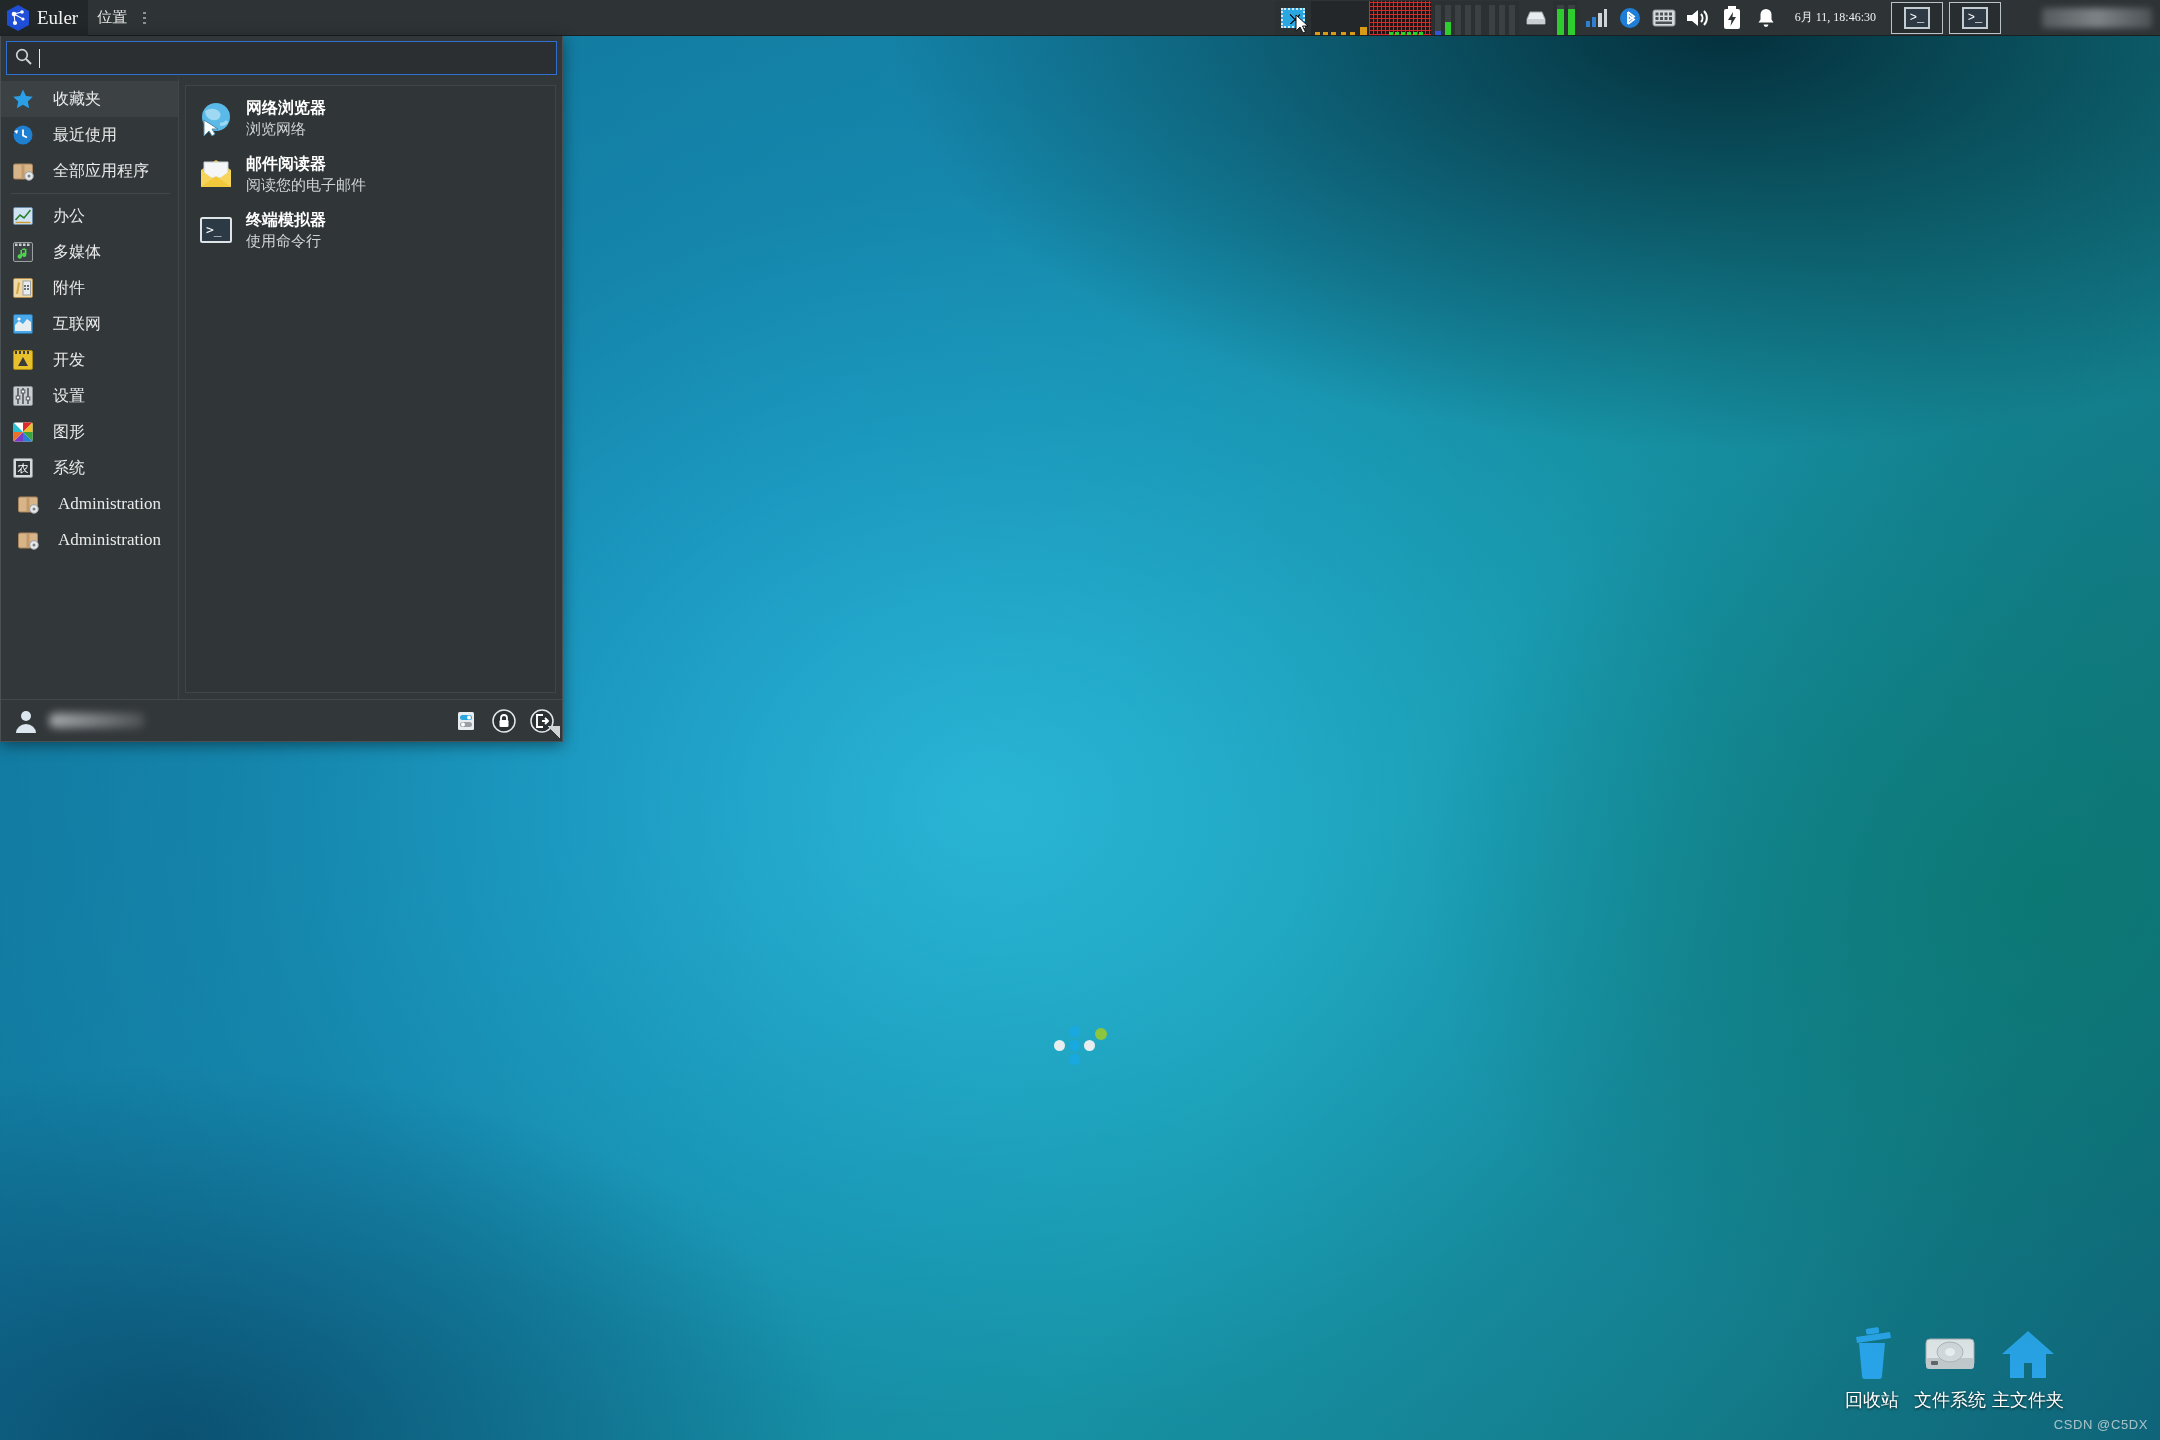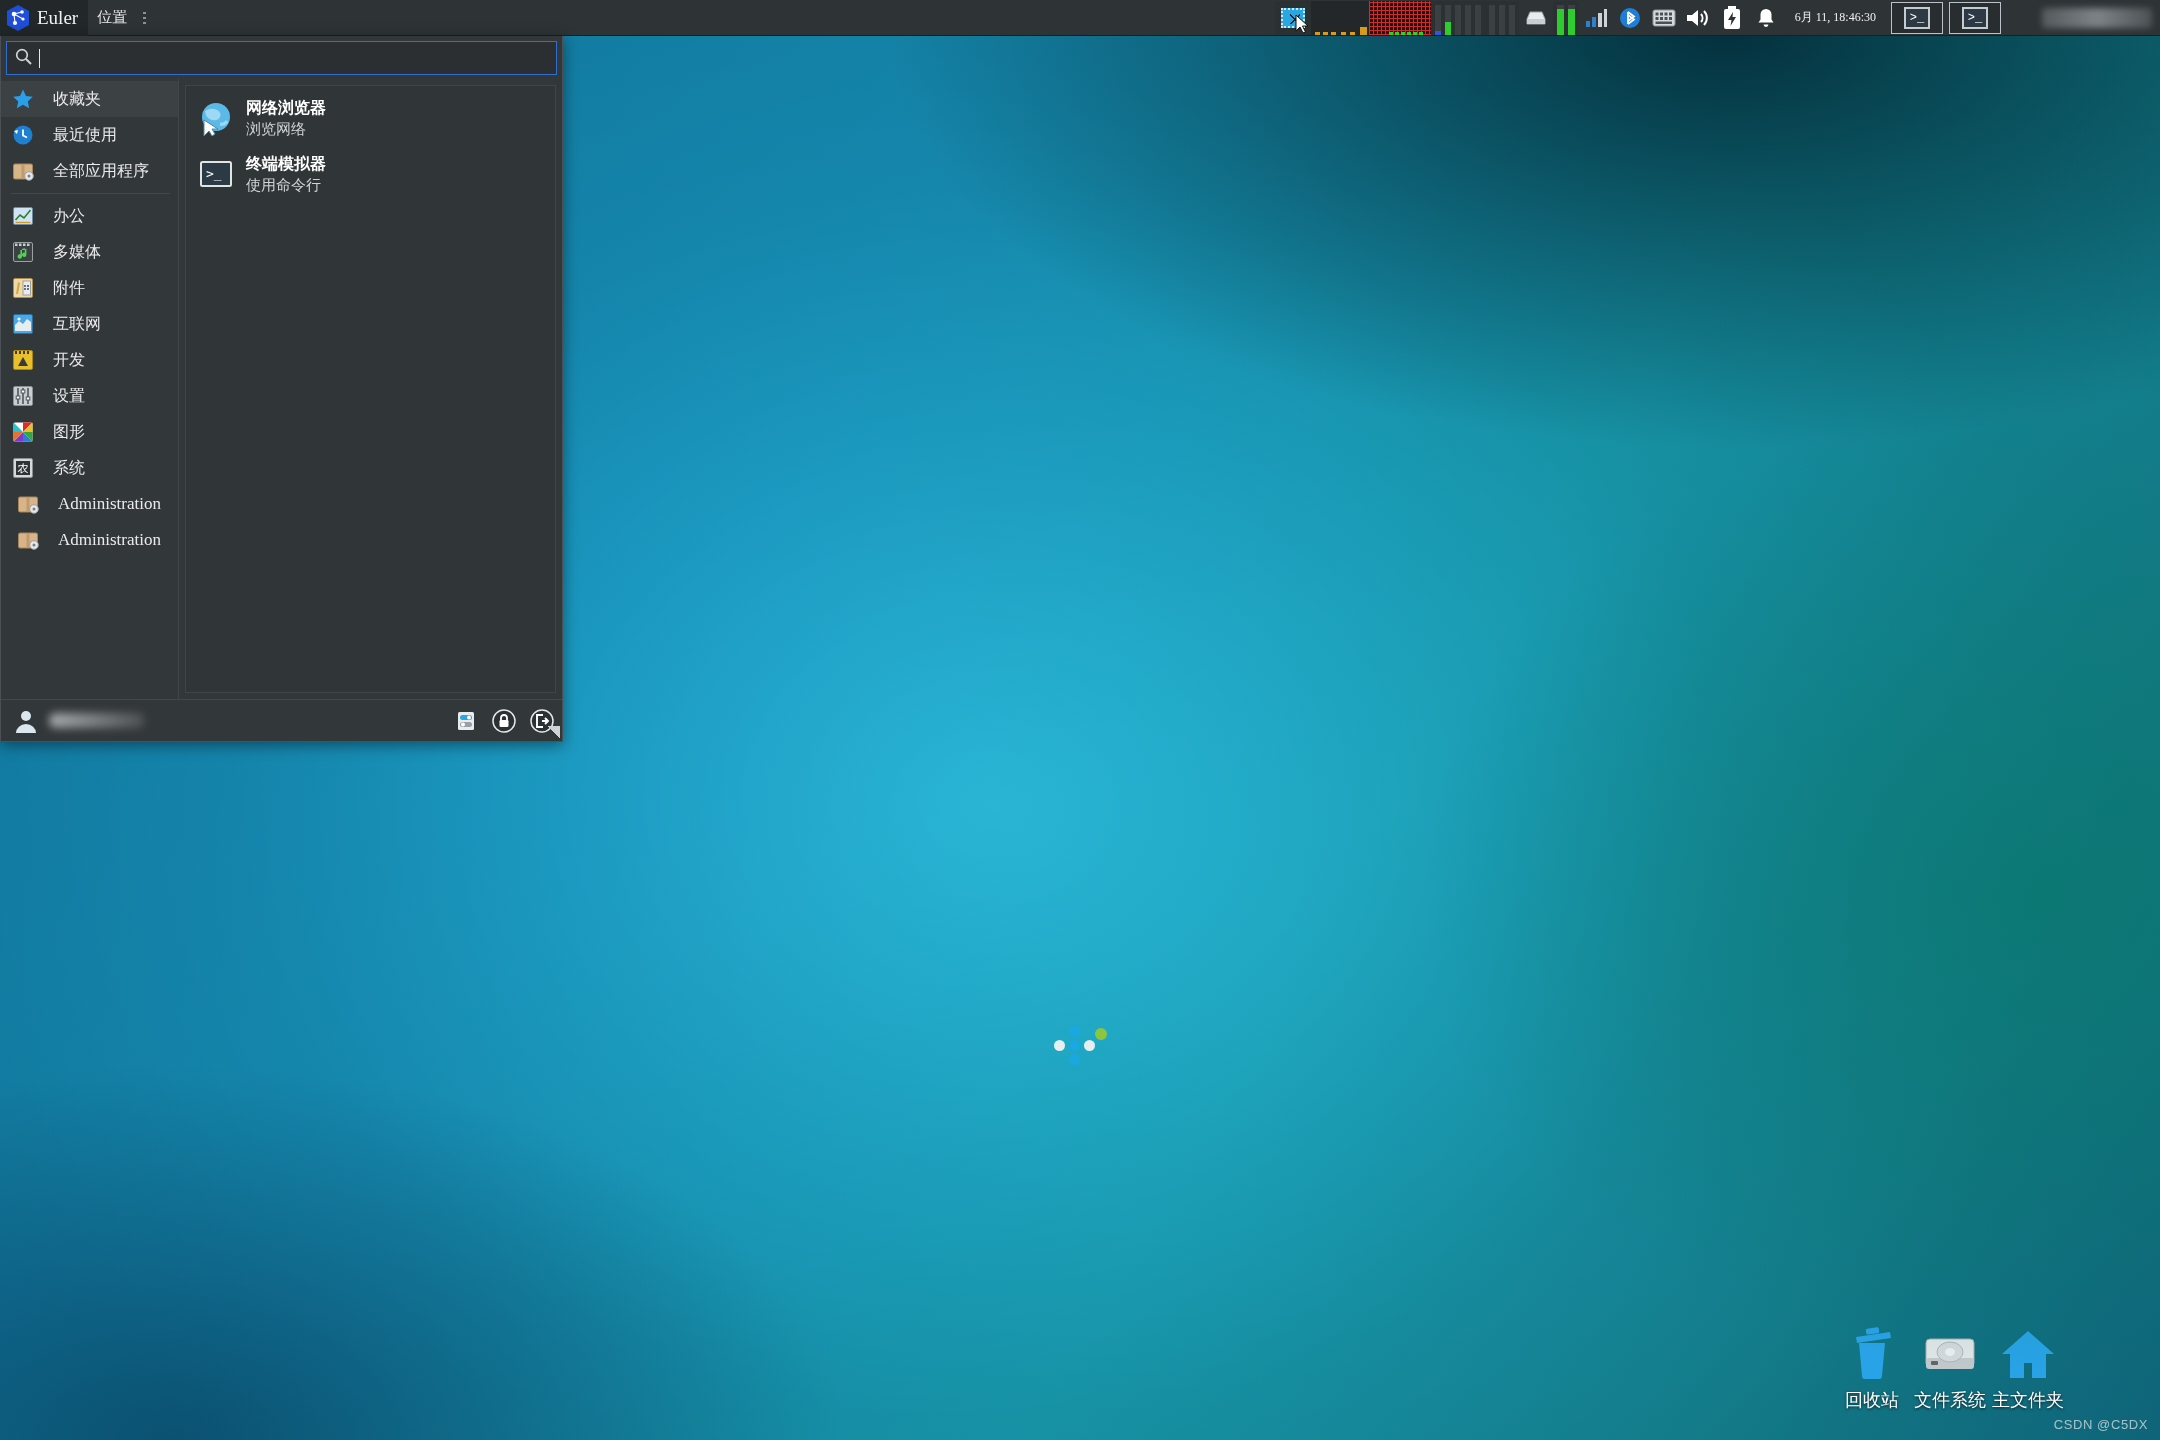--- a/index.html
+++ b/index.html
@@ -617,20 +617,34 @@
               <path d="M22 24 q5 1 7 -3" stroke="#9fd8f2" stroke-width="3" fill="none"></path>
               <path d="M6 20 L6 36 L11 31 L14 36 L17 34 L14 29 L20 29 z" fill="#ffffff" stroke="#4a8aa8"></path>
             </svg>
           </span>
           <span class="fav-text">
             <span class="t1" style="display:block">网络浏览器</span>
             <span class="t2" style="display:block">浏览网络</span>
           </span>
         </div>
 
+        <div class="fav-item">
+          <span class="fav-icon">
+            <svg width="36" height="36" viewBox="0 0 36 36">
+              <path d="M3 14 L18 4 L33 14 L33 30 L3 30 z" fill="#f2c83c"></path>
+              <path d="M6 6 h24 v16 H6 z" fill="#f4f6f7" stroke="#c9ced2"></path>
+              <path d="M3 14 L18 25 L33 14 L33 31 L3 31 z" fill="#f7d45a"></path>
+              <path d="M3 31 L18 20 L33 31 z" fill="#f2c83c"></path>
+            </svg>
+          </span>
+          <span class="fav-text">
+            <span class="t1" style="display:block">邮件阅读器</span>
+            <span class="t2" style="display:block">阅读您的电子邮件</span>
+          </span>
+        </div>
 
 
         <div class="fav-item">
           <span class="fav-icon">
             <svg width="36" height="36" viewBox="0 0 36 36">
               <rect x="3" y="6" width="30" height="24" rx="1.5" fill="#2b3a45" stroke="#dfe4e6" stroke-width="2"></rect>
               <text x="8" y="22" font-size="13" fill="#ffffff" font-family="monospace">&gt;_</text>
             </svg>
           </span>
           <span class="fav-text">

